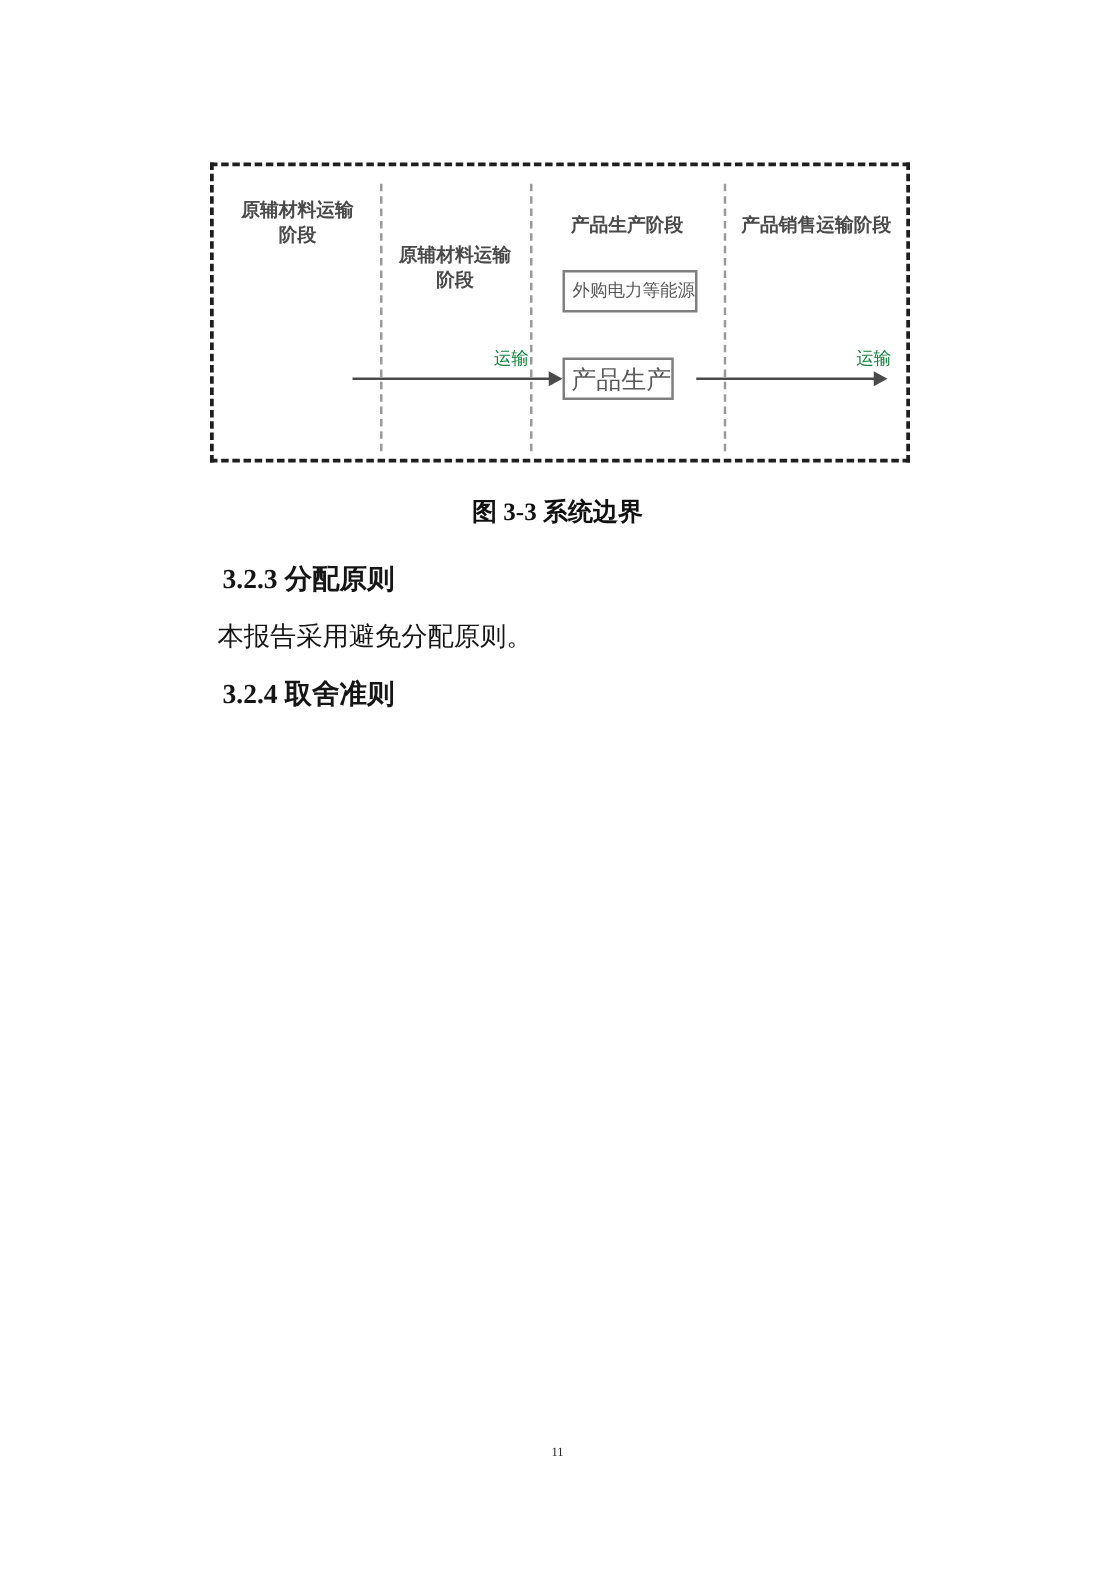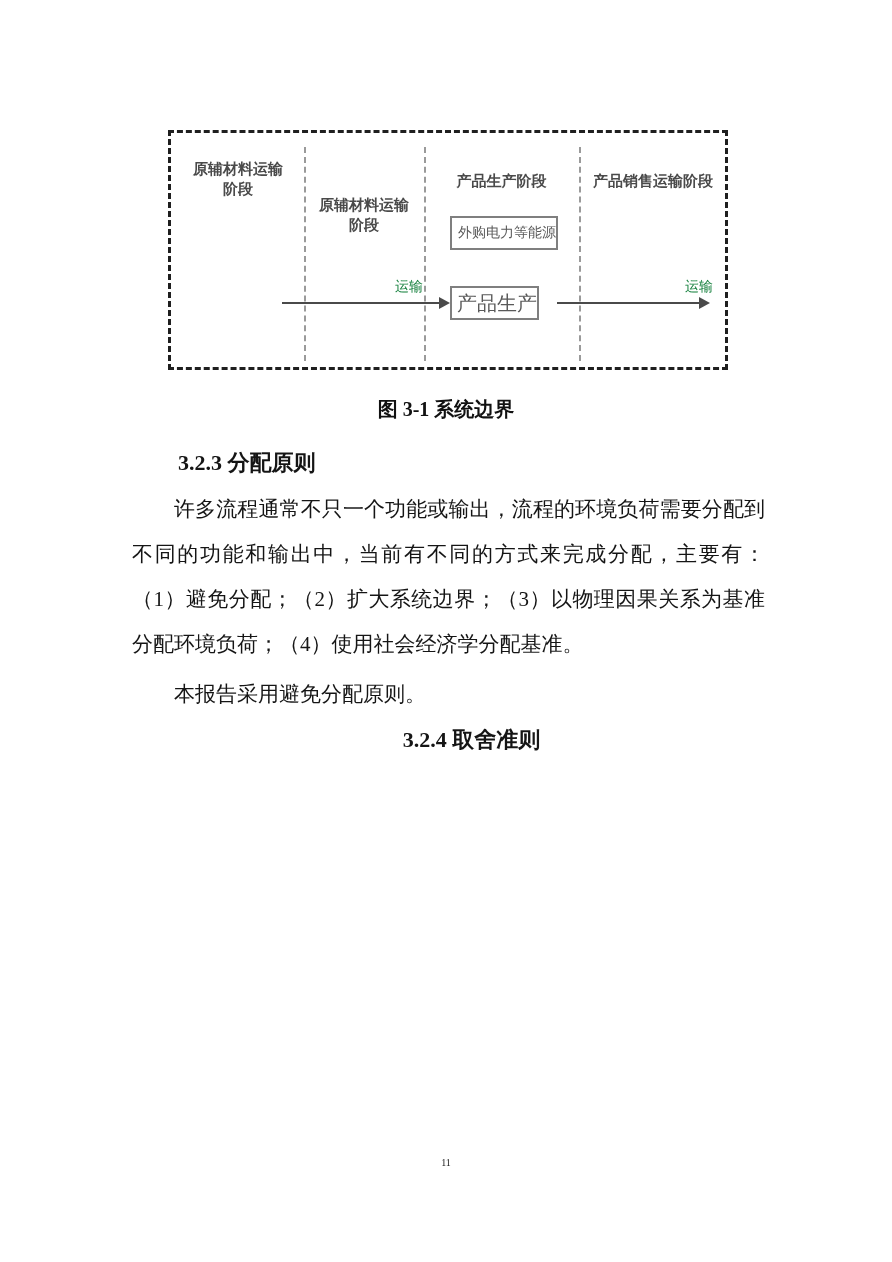--- a/index.html
+++ b/index.html
@@ -73,21 +73,21 @@
   
   .body-text{
     position:absolute;left:132px;top:440px;width:633px;
     font-size:21px;line-height:45px;color:#151515;font-family:Liberation Serif, serif;
   }
   .sec-heading{
     font-weight:bold;font-size:22px;line-height:34px;
     margin:6px 0 7px 0;
     padding-left:46px;
   }
-  .sec-heading.second{margin-bottom:9px;text-align:center;}
+  .sec-heading.second{margin-bottom:9px;}
   .para{
     margin:0 0 5px 0;
     text-align:justify;
     text-align-last:left;
     text-indent:2em;
   }
 
   
   .page-number{
     position:absolute;left:0;top:1157px;width:892px;
@@ -118,25 +118,24 @@
     <div class="dbox box-energy">外购电力等能源</div>
     <div class="dbox box-production">产品生产</div>
 
     <div class="transport-label tl1">运输</div>
     <div class="transport-label tl2">运输</div>
 
     <div class="arrow arrow1"></div>
     <div class="arrow arrow2"></div>
   </div>
 
-  <div class="figure-caption">图 3-1 系统边界</div>
+  <div class="figure-caption">图 3-3 系统边界</div>
 
   <div class="body-text">
     <div class="sec-heading">3.2.3 分配原则</div>
-    <p class="para">许多流程通常不只一个功能或输出，流程的环境负荷需要分配到不同的功能和输出中，当前有不同的方式来完成分配，主要有：（1）避免分配；（2）扩大系统边界；（3）以物理因果关系为基准分配环境负荷；（4）使用社会经济学分配基准。</p>
     <p class="para">本报告采用避免分配原则。</p>
 
     <div class="sec-heading second">3.2.4 取舍准则</div>
   </div>
 
   <div class="page-number">11</div>
 
 </div>
 
 </body></html>

